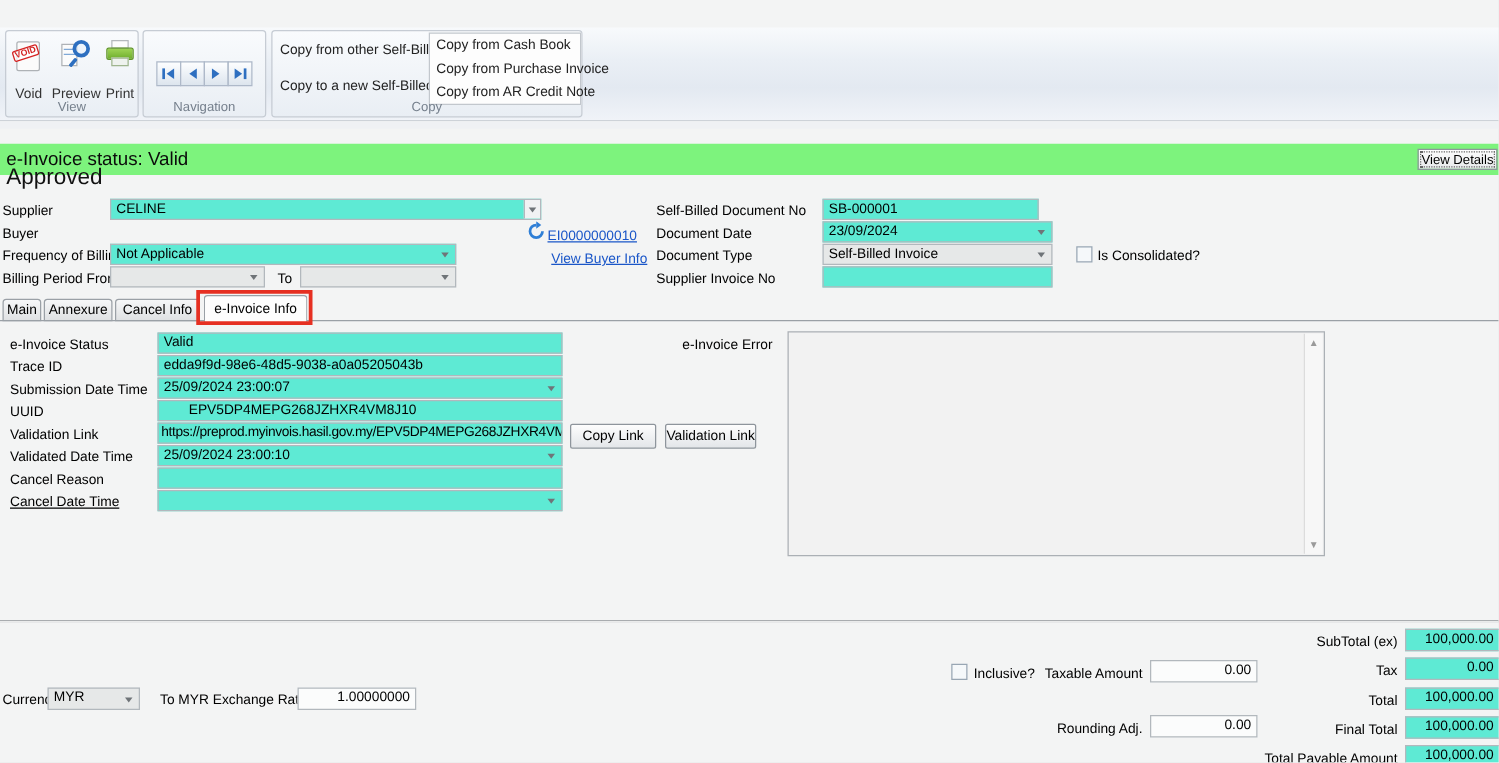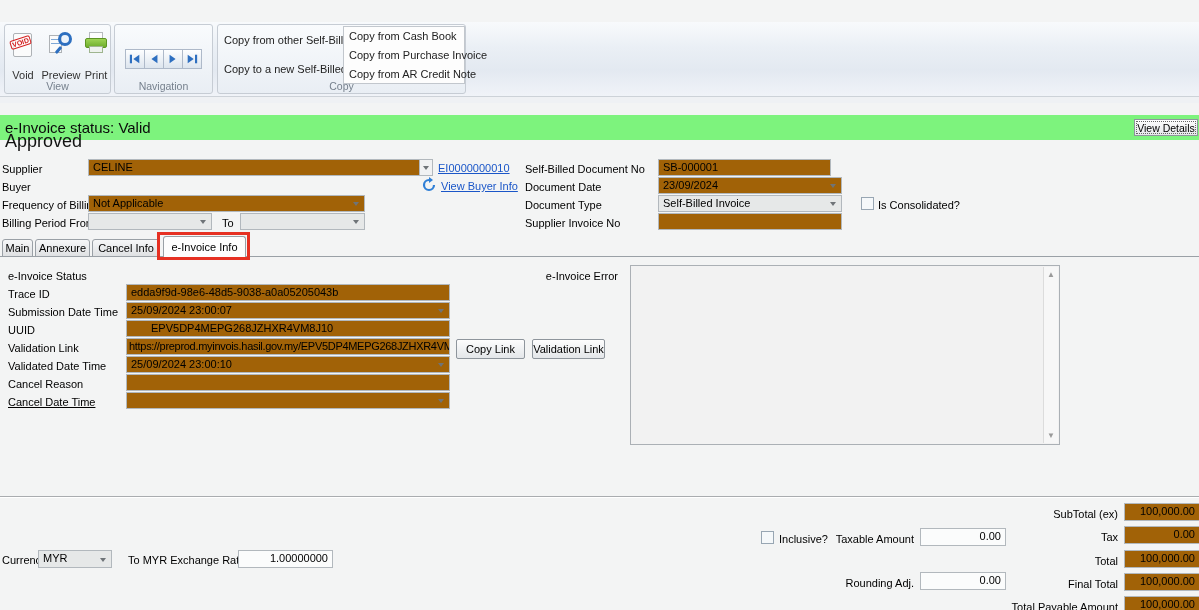--- a/index.html
+++ b/index.html
@@ -54,29 +54,29 @@
 
   
   .statusbar{ position:absolute; left:0; top:103px; width:100%; height:25px; background:#7df37d;margin-top:12px; }
   .status-text{ position:absolute; left:5px; top:0; line-height:25px; font-size:15px; color:#0b0b0b; }
   .viewdetails{ position:absolute; right:1px; top:4px; width:64px; height:17px; font-size:10.5px; font-family:"Liberation Sans",sans-serif;
     background:linear-gradient(#fdfdfd,#e6e8ea); border:1px solid #8e959c; outline:1px dotted #666; outline-offset:-3px; cursor:default; }
   .approved{ position:absolute; left:5px; top:131px; font-size:18px; font-weight:500; color:#121212; }
 
   
   .lbl{ position:absolute; font-size:11px; color:#000; white-space:nowrap; }
-  .box{ position:absolute; height:17px; background:#a16207; border:1px solid #b2b8bd; font-size:11px; line-height:15px;
+  .box{ position:absolute; height:17px; background:#5eead4; border:1px solid #b2b8bd; font-size:11px; line-height:15px;
     padding:0 4px; white-space:nowrap; overflow:hidden; }
   .box.white{ background:#fbfcfc; }
   .box.disabled{ background:#e6e8e8; }
   .dd-arrow{ position:absolute; right:5px; top:6px; width:0; height:0;
     border-left:3.5px solid transparent; border-right:3.5px solid transparent; border-top:4.5px solid #6f7478; }
   .combo-seg{ position:absolute; right:0; top:0; bottom:0; width:13px; border-left:1px solid #b2b8bd; background:#f1f2f3; }
   .combo-seg .dd-arrow{ right:3px; }
-  .link{ position:absolute; font-size:11px; color:#1a56c8; text-decoration:underline; white-space:nowrap; cursor:pointer; }
+  .link{ position:absolute; font-size:11px; color:#1a56c8; text-decoration:underline; white-space:nowrap; cursor:pointer;margin-top:21px; }
   .cb{ position:absolute; width:13px; height:13px; background:#f5f8fa; border:1px solid #98a6b3; }
   .btn{ position:absolute; height:20px; background:linear-gradient(#fdfdfd,#e3e6e9); border:1px solid #8e959c; border-radius:2px;
     font-size:11px; font-family:"Liberation Sans",sans-serif; text-align:center; line-height:18px; cursor:default; }
 
   
   .doctab{ position:absolute; top:239px; height:18px; line-height:17px; text-align:center; font-size:11px;
     background:linear-gradient(#f6f7f8,#dfe1e3); border:1px solid #9aa0a6; border-radius:3px 3px 0 0; cursor:default; }
   .doctab.active{ top:236px; height:22px; line-height:21px; background:#fdfdfd; border-bottom:1px solid #fdfdfd; z-index:2; }
   .tabline{ position:absolute; left:0; top:256px; width:100%; height:1px; background:#9aa0a6; z-index:1; }
   .redbox{ position:absolute; left:157px; top:232px; width:93px; height:28px; border:3px solid #e63022; z-index:3; pointer-events:none; }
@@ -235,20 +235,21 @@
   </div>
 
   <div class="tabline"></div>
   <div class="doctab" style="left:2px;width:31px;">Main</div>
   <div class="doctab" style="left:35px;width:55px;">Annexure</div>
   <div class="doctab" style="left:92px;width:68px;">Cancel Info</div>
   <div class="doctab active" style="left:163px;width:83px;">e-Invoice Info</div>
   <div class="redbox"></div>
 
   <div class="lbl" style="left:8px;top:270px;">e-Invoice Status</div>
+  <div class="box" style="left:126px;top:266px;width:324px;"><span>Valid</span></div>
 
   <div class="lbl" style="left:8px;top:288px;">Trace ID</div>
   <div class="box" style="left:126px;top:284px;width:324px;"><span>edda9f9d-98e6-48d5-9038-a0a05205043b</span></div>
 
   <div class="lbl" style="left:8px;top:306px;">Submission Date Time</div>
   <div class="box" style="left:126px;top:302px;width:324px;">
     <span>25/09/2024 23:00:07</span>
     <span class="dd-arrow"></span>
   </div>
 

